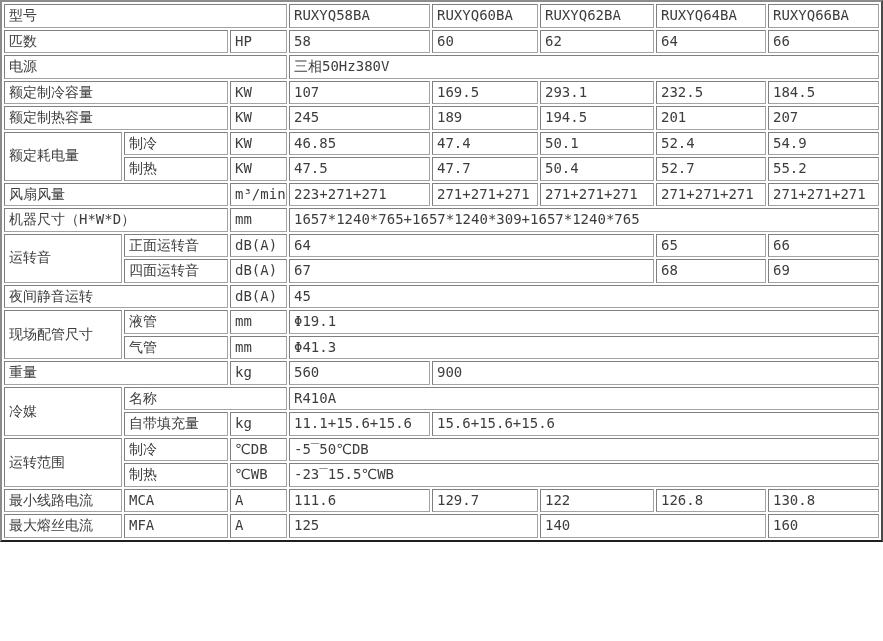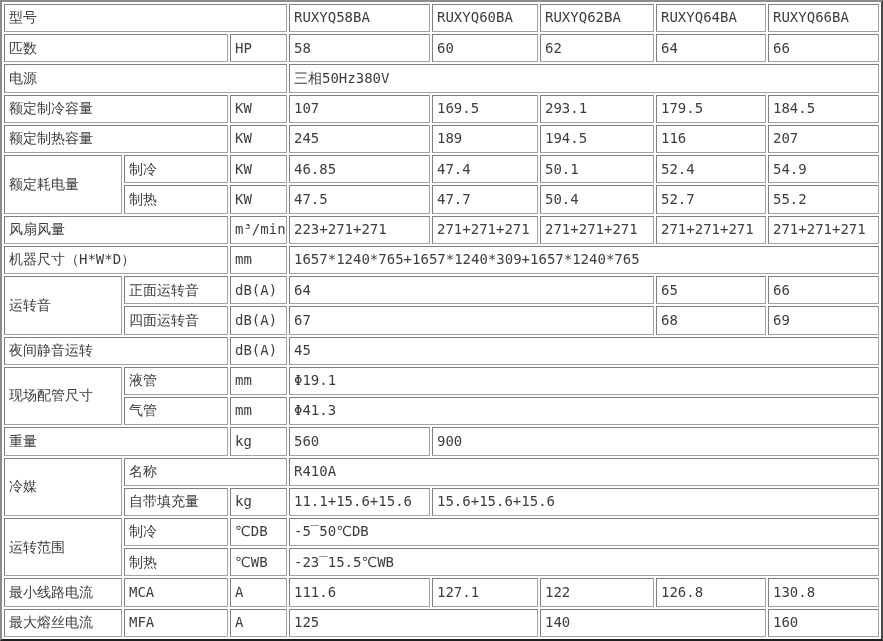--- a/index.html
+++ b/index.html
@@ -1,18 +1,18 @@
 <!DOCTYPE html>
 <html><head>
 <meta charset="utf-8">
 <style>
   html,body{margin:0;padding:0;background:#ffffff;}
   body{font-family:"DejaVu Sans Mono","DejaVu Sans",monospace;color:#3d3d3d;}
   table.spec{
-    width:883px;height:641px;
+    width:883px;height:542px;
     table-layout:fixed;
     border-collapse:separate;border-spacing:2px;
     border:2px solid #8c8c8c;
     border-right-color:#4a4a4a;border-bottom-color:#1f1f1f;
     background:#ffffff;
   }
   td{
     border:1px solid #a3a3a3;
     border-top-color:#7f7f7f;border-left-color:#7f7f7f;
     font-size:14px;line-height:1.1;
@@ -61,31 +61,31 @@
     <td colspan="3">电源</td>
     <td colspan="5">三相50Hz380V</td>
   </tr>
 
   <tr>
     <td colspan="2">额定制冷容量</td>
     <td>KW</td>
     <td>107</td>
     <td>169.5</td>
     <td>293.1</td>
-    <td>179.5</td>
+    <td>232.5</td>
     <td>184.5</td>
   </tr>
 
   <tr>
     <td colspan="2">额定制热容量</td>
     <td>KW</td>
     <td>245</td>
     <td>189</td>
     <td>194.5</td>
-    <td>116</td>
+    <td>201</td>
     <td>207</td>
   </tr>
 
   <tr>
     <td rowspan="2">额定耗电量</td>
     <td>制冷</td>
     <td>KW</td>
     <td>46.85</td>
     <td>47.4</td>
     <td>50.1</td>
@@ -186,21 +186,21 @@
     <td>制热</td>
     <td>℃WB</td>
     <td colspan="5">-23‾15.5℃WB</td>
   </tr>
 
   <tr>
     <td>最小线路电流</td>
     <td>MCA</td>
     <td>A</td>
     <td>111.6</td>
-    <td>127.1</td>
+    <td>129.7</td>
     <td>122</td>
     <td>126.8</td>
     <td>130.8</td>
   </tr>
 
   <tr>
     <td>最大熔丝电流</td>
     <td>MFA</td>
     <td>A</td>
     <td colspan="2">125</td>

